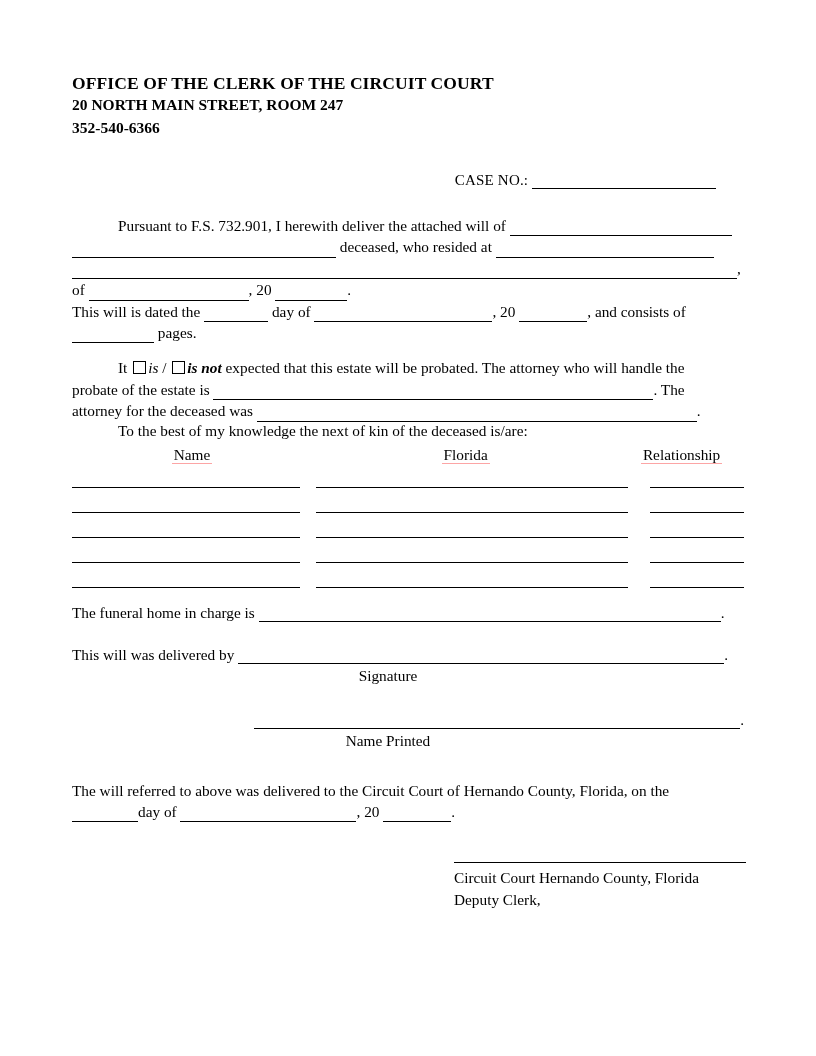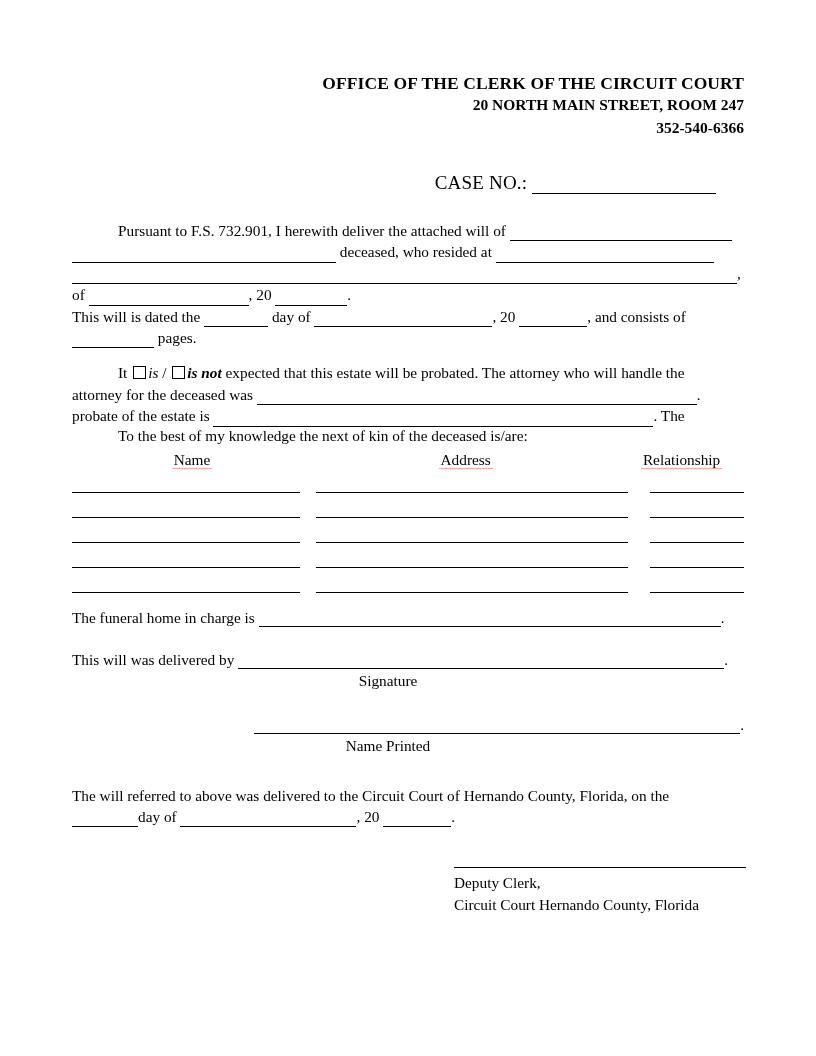--- a/index.html
+++ b/index.html
@@ -19,33 +19,33 @@
     position: absolute;
     left: 0;
     top: 0;
     width: 816px;
     height: 1056px;
     box-sizing: border-box;
     padding: 72px 72px 60px 72px;
   }
 
   .header {
-    text-align: right;
+    text-align: left;
     font-weight: bold;
     line-height: 1.32;
   }
   .header .line1 { font-size: 17.5px; letter-spacing: 0.1px; }
   .header .line2 { font-size: 15.5px; }
   .header .line3 { font-size: 15.5px; }
   .header .line4 { font-size: 15.5px; margin-top: 2px; }
 
   .case-row {
     margin-top: 34px;
     text-align: right;
-    font-size: 19px;
+    font-size: 15px;
     padding-right: 28px;
   }
   .case-row .case-label { letter-spacing: 0.2px; }
   .ul-dotline {
     display: inline-block;
     border-bottom: 1px solid #000;
     height: 0.95em;
     vertical-align: bottom;
   }
 
@@ -192,36 +192,36 @@
     <div class="para-gap"></div>
 
     <p class="blk jfy">
       <span class="indent"></span><span>It</span>
       <span class="checkbox"></span><i>is</i>
       <span>/</span>
       <span class="checkbox"></span><i><b>is not</b></i>
       <span>expected that this estate will be probated. The attorney who will handle the</span>
     </p>
     <p class="blk">
+      <span>probate of the estate is</span>
+      <span class="ul-dotline" style="width:440px;"></span><span>. The</span>
+    </p>
+    <p class="blk">
       <span>attorney for the deceased was</span>
       <span class="ul-dotline" style="width:440px;"></span><span>.</span>
     </p>
-    <p class="blk">
-      <span>probate of the estate is</span>
-      <span class="ul-dotline" style="width:440px;"></span><span>. The</span>
-    </p>
   </div>
 
   <div class="kin-head">
     <span class="indent"></span><span>To the best of my knowledge the next of kin of the deceased is/are:</span>
   </div>
 
   <div class="kin-cols">
     <div class="c-name"><span>Name</span></div>
-    <div class="c-addr"><span>Address</span></div>
+    <div class="c-addr"><span>Florida</span></div>
     <div class="c-rel"><span>Relationship</span></div>
   </div>
 
   <div class="kin-rows">
     <div class="kin-row">
       <div class="f f-name"></div>
       <div class="sp1"></div>
       <div class="f f-addr"></div>
       <div class="sp2"></div>
       <div class="f f-rel"></div>
@@ -278,17 +278,17 @@
     </p>
     <p class="blk">
       <span class="ul-dotline" style="width:66px;"></span><span>day of</span>
       <span class="ul-dotline" style="width:176px;"></span><span>, 20</span>
       <span class="ul-dotline" style="width:68px;"></span><span>.</span>
     </p>
   </div>
 
   <div class="deputy-block">
     <div class="deputy-rule"></div>
+    <div>Circuit Court Hernando County, Florida</div>
     <div>Deputy Clerk,</div>
-    <div>Circuit Court Hernando County, Florida</div>
   </div>
 
 </div>
 
 </body></html>

